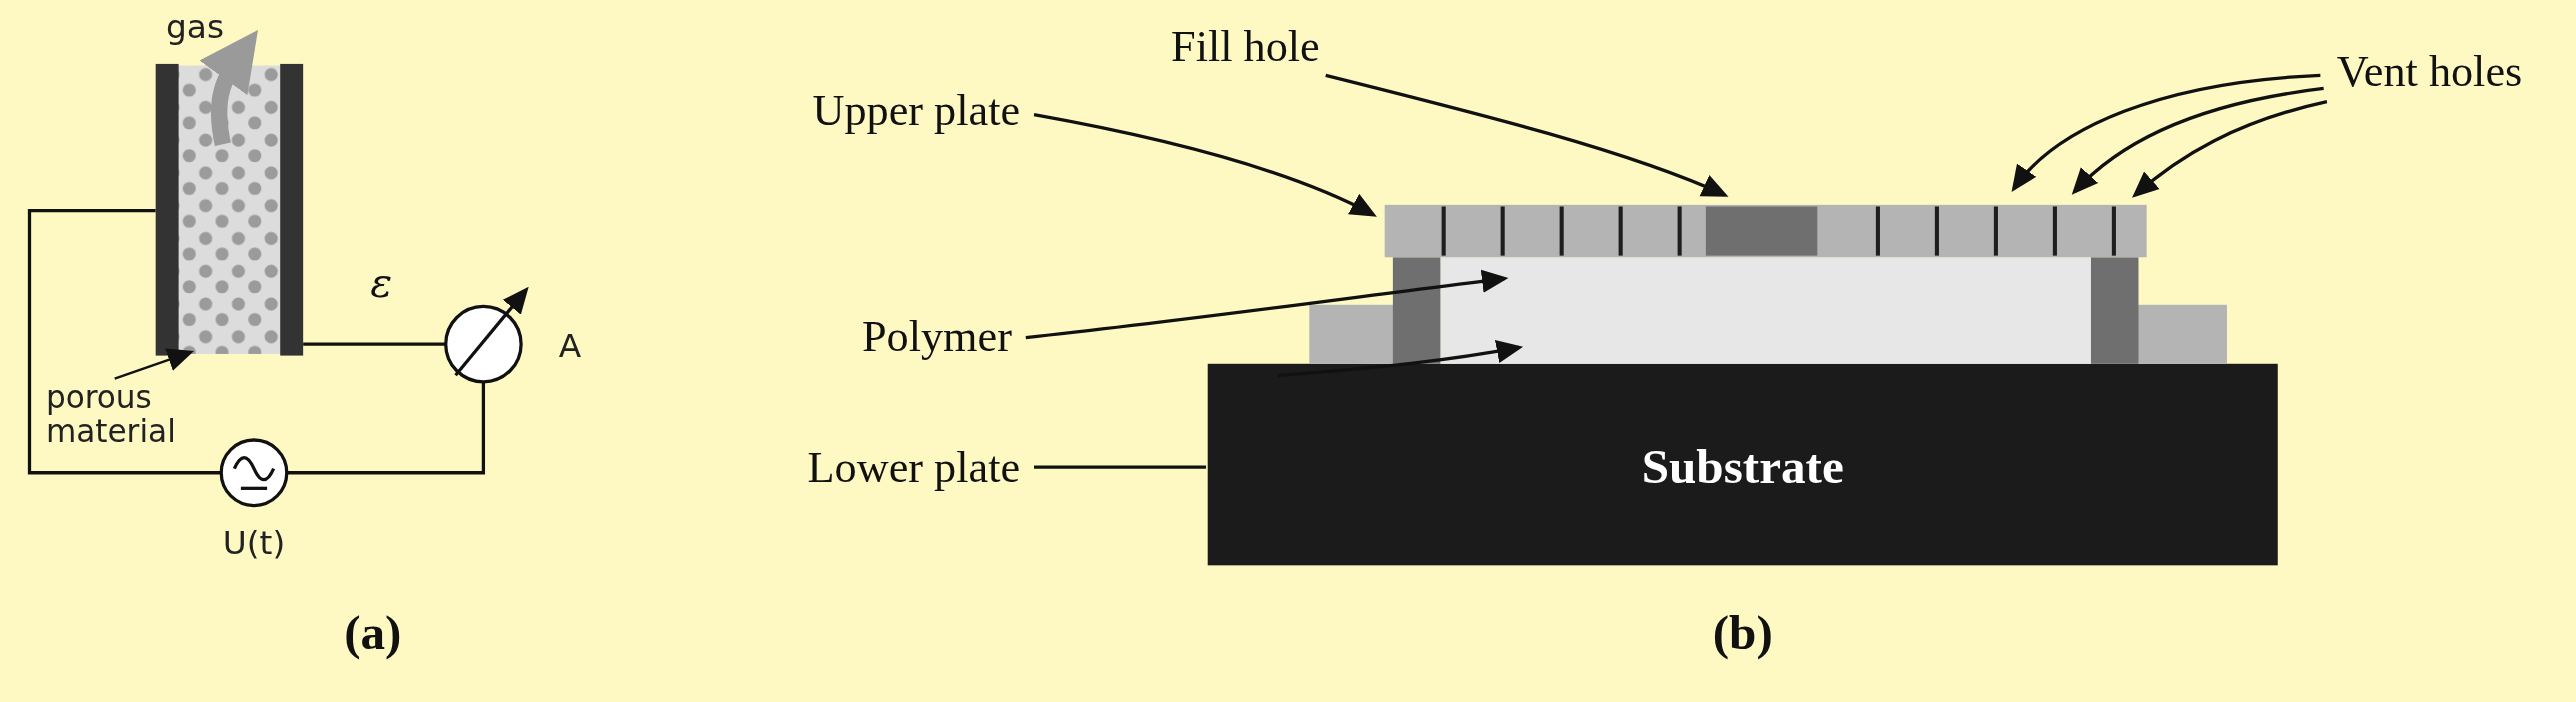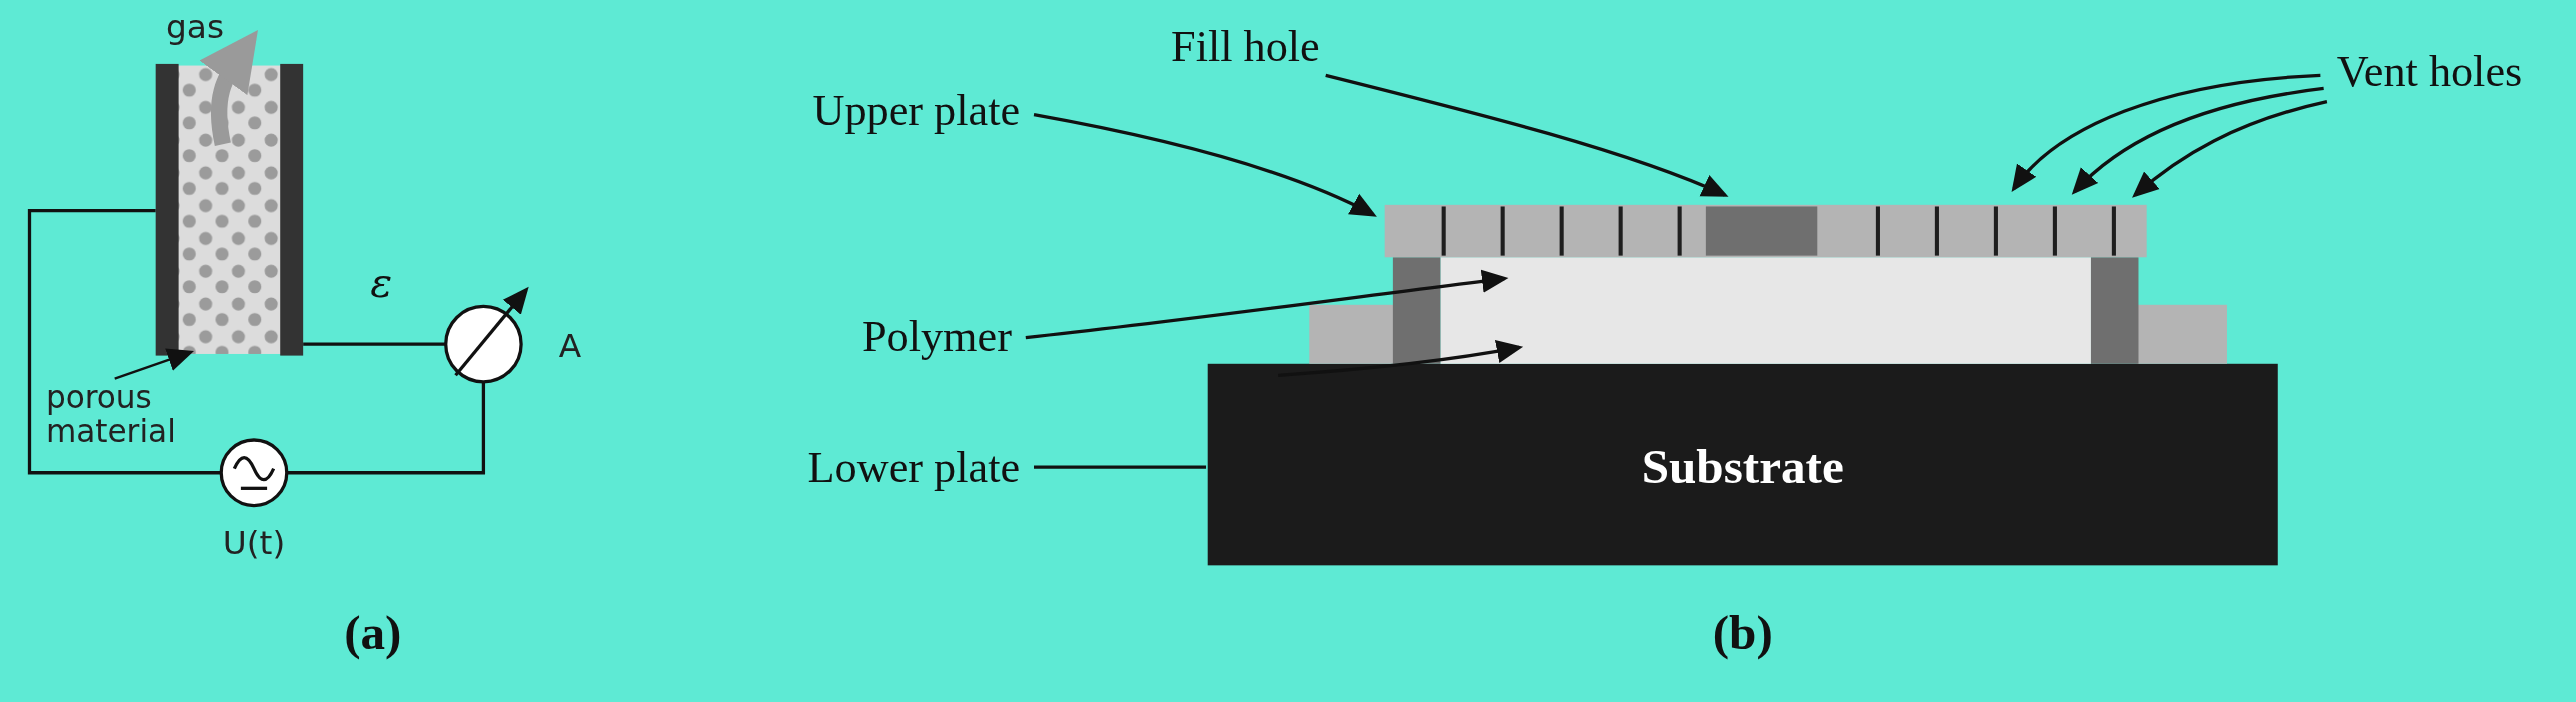--- a/index.html
+++ b/index.html
@@ -1,20 +1,20 @@
 <!DOCTYPE html>
 <html style="font-size:13px"><head>
 <meta charset="utf-8">
 <style>
   html, body { margin: 0; padding: 0; background: #ffffff; }
   .figure-wrap {
     position: relative;
     width: 2576px;
     height: 703px;
-    background: #5eead4;
+    background: #fef9c3;
     overflow: hidden;
   }
   svg { display: block; }
   text {
     fill: #111111;
   }
   .lbl-serif {
     font-family: "Liberation Serif", serif;
     font-size: 54px;
   }

